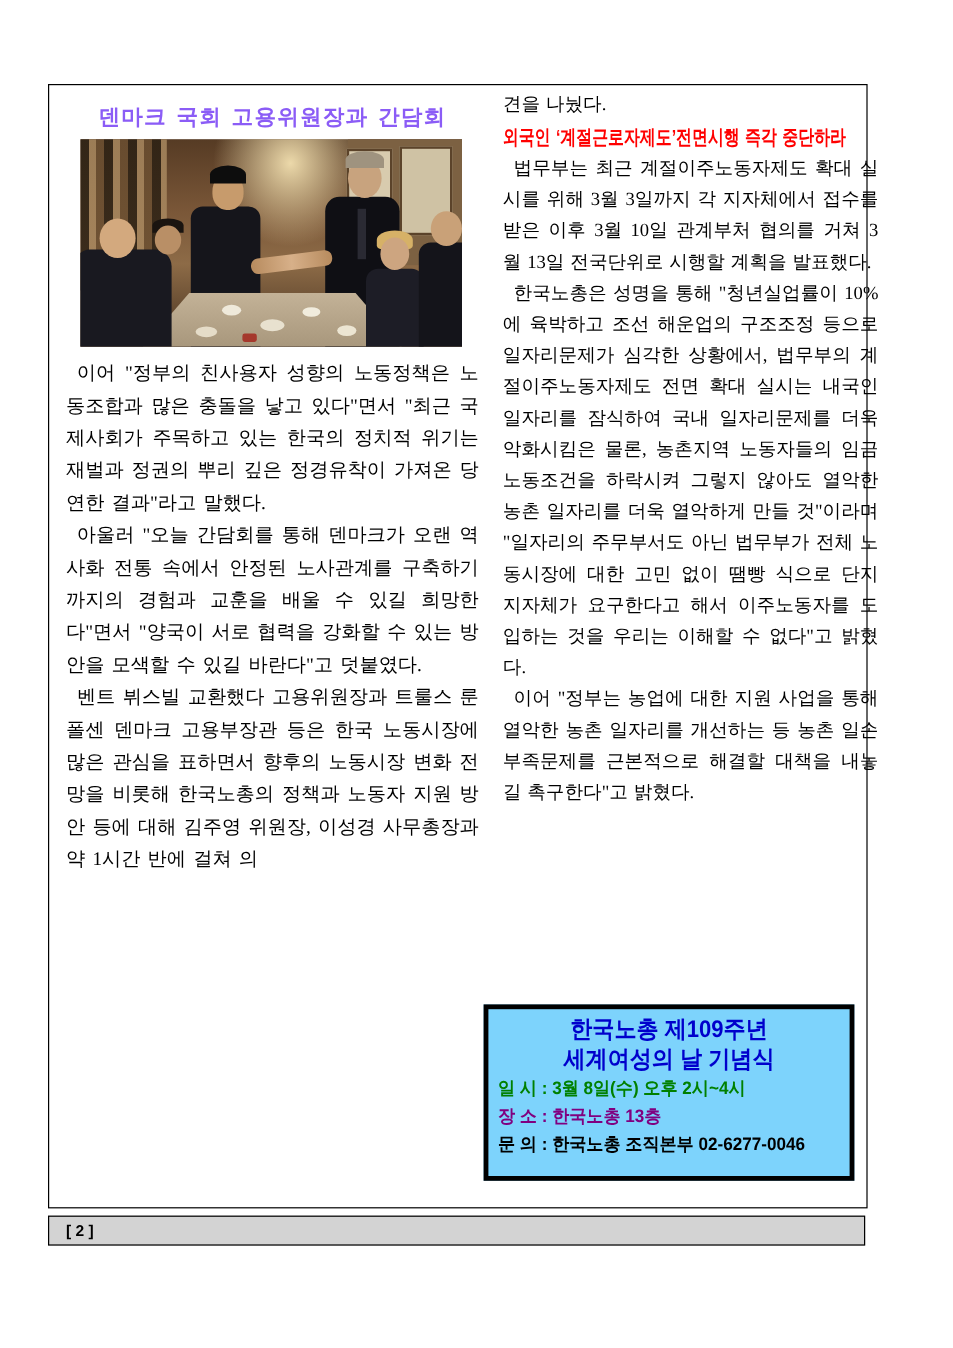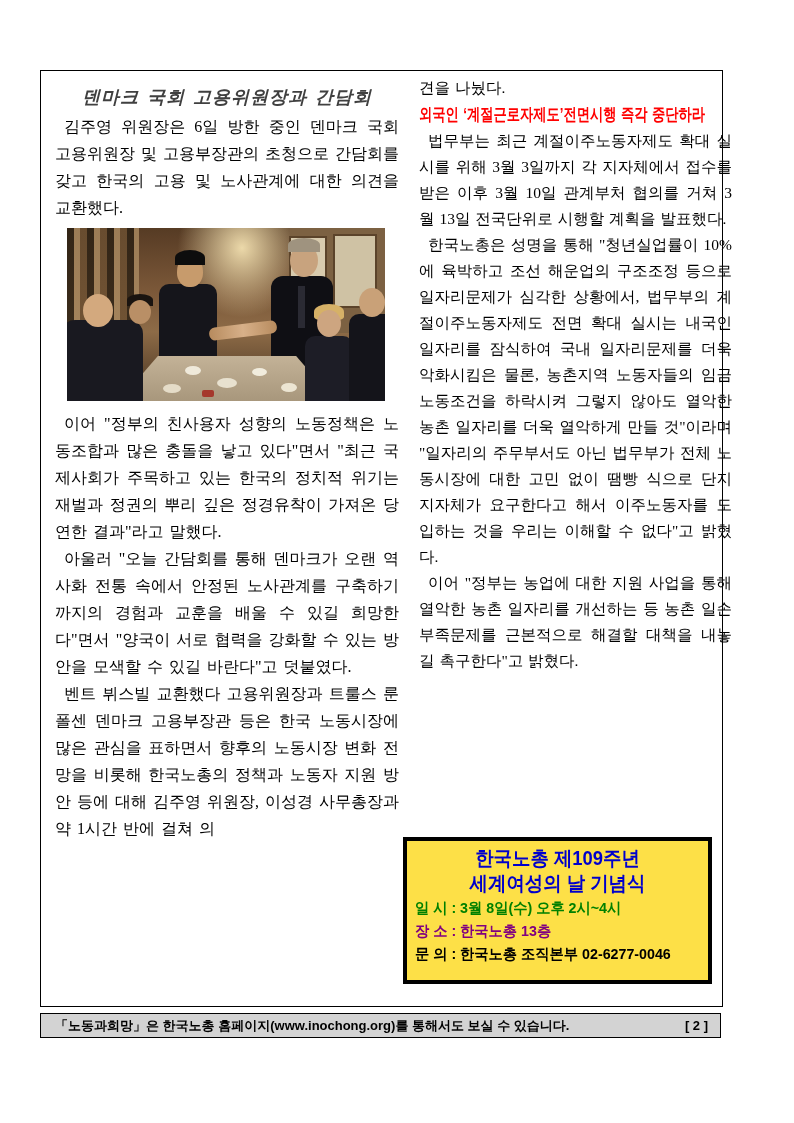--- a/index.html
+++ b/index.html
@@ -7,23 +7,23 @@
         font-family:"Liberation Serif","DejaVu Serif",serif;color:#000;}
   .content-box{position:absolute;left:40px;top:70px;width:683px;height:937px;
         border:1px solid #000;box-sizing:border-box;background:#fff;}
   .col{position:absolute;text-align:justify;}
   .col-left{left:14px;top:8px;width:344px;height:922px;overflow:hidden;
         font-size:16px;line-height:27px;word-spacing:2px;}
   .col-right{left:362px;top:4px;width:313px;height:760px;overflow:hidden;
         font-size:15.5px;line-height:26px;word-spacing:1px;margin-left:16px;}
   .par{margin:0;}
   .indent{text-indent:9px;}
-  .headline1{margin:6px 0 4px 0;text-align:center;color:#404040;font-weight:bold;
+  .headline1{margin:6px 0 4px 0;text-align:center;color:#8b5cf6;font-weight:bold;
         font-size:18px;line-height:24px;font-family:"Liberation Sans","DejaVu Sans",sans-serif;
-        letter-spacing:1px;font-style:italic;}
+        letter-spacing:1px;}
   .headline2{margin:0;color:#FF0000;font-weight:bold;font-size:17px;line-height:27px;
         font-family:"Liberation Sans","DejaVu Sans",sans-serif;white-space:nowrap;
         transform:scaleX(0.78);transform-origin:0 50%;width:128%;}
   
   .photo{position:relative;width:318px;height:173px;margin:7px 0 9px 12px;overflow:hidden;
         background:linear-gradient(180deg,#563b24 0%,#7a5738 35%,#8d6b47 60%,#45311f 100%);}
   .photo *{position:absolute;}
   .ph-window-left{left:0;top:0;width:72px;height:126px;
         background:repeating-linear-gradient(90deg,#2c2114 0 7px,#a8885f 7px 13px,#6b4f31 13px 20px);opacity:.85;}
   .ph-light{left:110px;top:-10px;width:130px;height:100px;
@@ -53,21 +53,21 @@
   .ph-sitter-bl-head{left:16px;top:66px;width:30px;height:33px;background:#d3a97e;border-radius:50%;}
   .ph-sitter-ml-head{left:62px;top:72px;width:22px;height:24px;background:#b98f66;border-radius:50%;}
   .ph-sitter-ml-hair{left:60px;top:66px;width:26px;height:12px;background:#1a1410;border-radius:50% 50% 0 0;}
   .ph-sitter-br-body{left:238px;top:108px;width:48px;height:65px;background:#1d1d26;border-radius:10px 10px 0 0;}
   .ph-sitter-br-head{left:250px;top:82px;width:24px;height:27px;background:#cda580;border-radius:50%;}
   .ph-sitter-br-hair{left:247px;top:76px;width:30px;height:16px;background:#d6b167;border-radius:50% 50% 20% 20%;}
   .ph-sitter-fr-body{left:282px;top:86px;width:36px;height:87px;background:#14141a;border-radius:10px 0 0 0;}
   .ph-sitter-fr-head{left:292px;top:60px;width:26px;height:29px;background:#c9a178;border-radius:50%;}
   
   .event-box{position:absolute;left:362px;top:766px;width:309px;height:147px;box-sizing:border-box;
-        border:4px solid #000;background:#fde047;padding:5px 8px 0 8px;
+        border:4px solid #000;background:#7dd3fc;padding:5px 8px 0 8px;
         font-family:"Liberation Sans","DejaVu Sans",sans-serif;font-weight:bold;}
   .event-title{margin:0;text-align:center;color:#0000CC;font-size:20px;line-height:25px;
         letter-spacing:0;transform:scaleX(0.92);transform-origin:50% 50%;white-space:nowrap;}
   .event-line{margin:0;font-size:15px;line-height:23px;white-space:nowrap;
         transform:scaleX(0.95);transform-origin:0 50%;}
   .event-schedule{color:#008000;}
   .event-venue{color:#800080;}
   .event-contact{color:#000000;}
   
   .footer-bar{position:absolute;left:40px;top:1013px;width:681px;height:25px;box-sizing:border-box;
@@ -76,21 +76,20 @@
         font-family:"Liberation Sans","DejaVu Sans",sans-serif;font-weight:bold;font-size:13px;}
 </style>
 </head>
 <body>
 
 <div class="page">
   <div class="content-box">
 
     <div class="col col-left">
       <h2 class="headline1">덴마크 국회 고용위원장과 간담회</h2>
-      <p class="par indent">김주영 위원장은 6일 방한 중인 덴마크 국회 고용위원장 및 고용부장관의 초청으로 간담회를 갖고 한국의 고용 및 노사관계에 대한 의견을 교환했다.</p>
 
       <div class="photo">
         <div class="ph-window-left"></div>
         <div class="ph-light"></div>
         <div class="ph-panel-right"></div>
         <div class="ph-frame1"></div>
         <div class="ph-frame2"></div>
         <div class="ph-man-left-body"></div>
         <div class="ph-man-left-head"></div>
         <div class="ph-man-left-hair"></div>
@@ -134,16 +133,15 @@
       <p class="event-title">한국노총 제109주년</p>
       <p class="event-title">세계여성의 날 기념식</p>
       <p class="event-line event-schedule">일 시 : 3월 8일(수) 오후 2시~4시</p>
       <p class="event-line event-venue">장 소 : 한국노총 13층</p>
       <p class="event-line event-contact">문 의 : 한국노총 조직본부 02-6277-0046</p>
     </div>
 
   </div>
 
   <div class="footer-bar">
-    <span>「노동과희망」은 한국노총 홈페이지(www.inochong.org)를 통해서도 보실 수 있습니다.</span>
     <span>[ 2 ]</span>
   </div>
 </div>
 
 </body></html>

